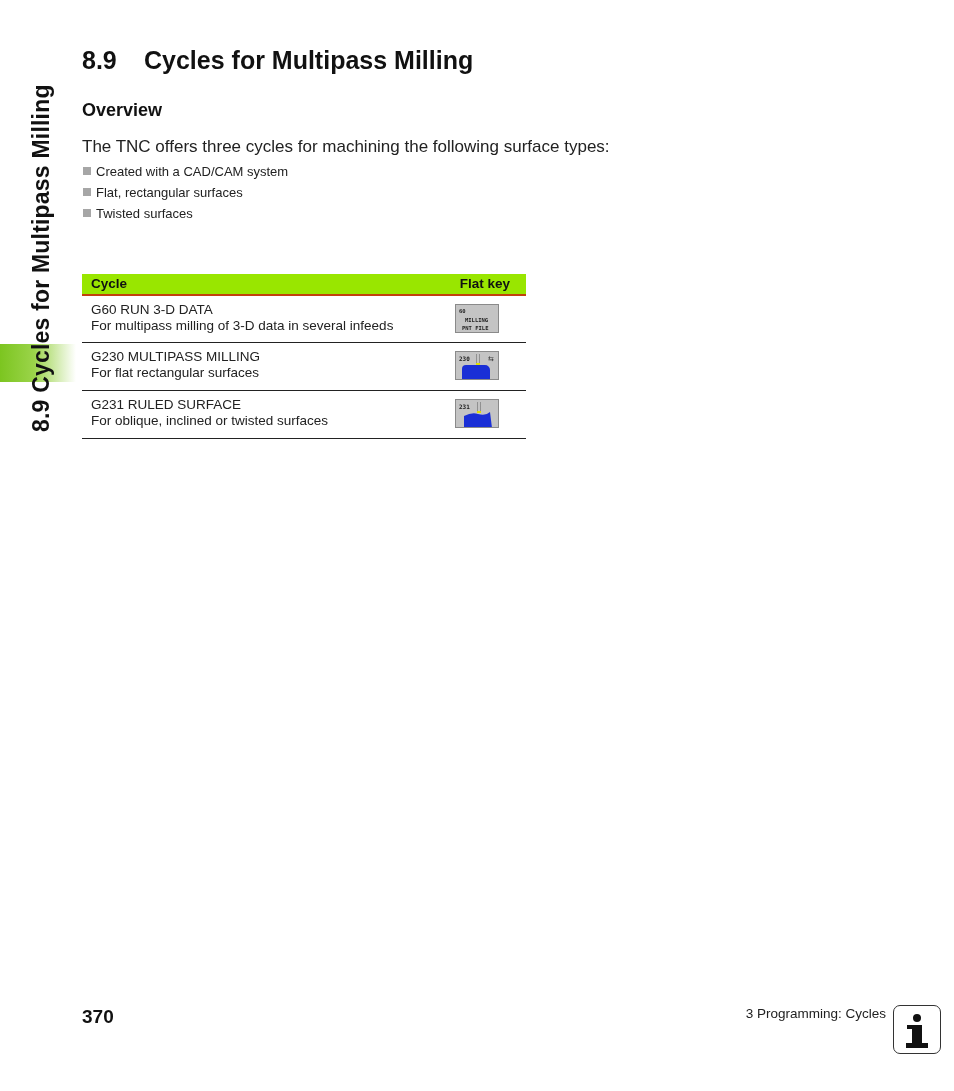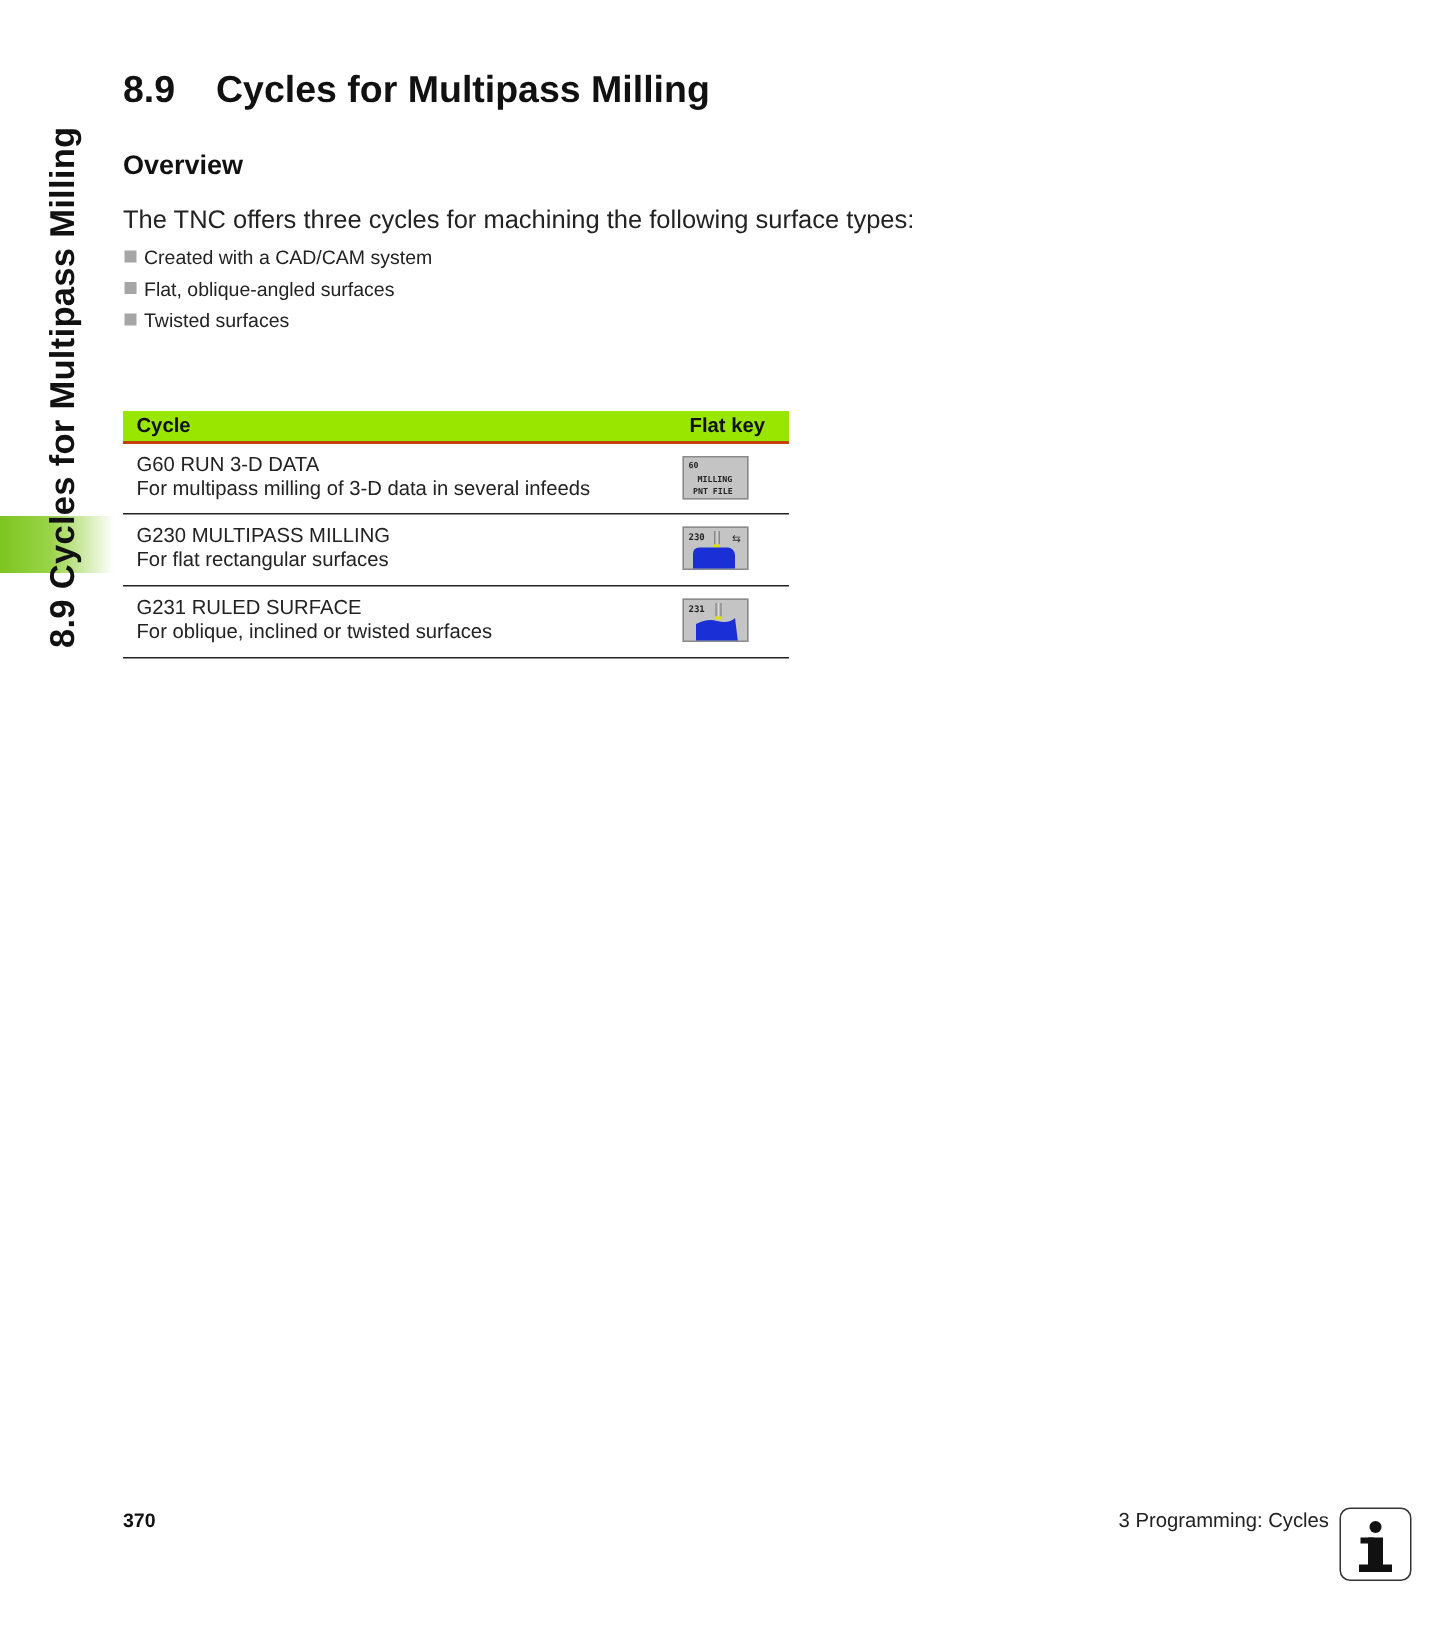--- a/index.html
+++ b/index.html
@@ -24,21 +24,21 @@
   .row.first { height:46px; }
   .row .t1 { position:absolute; left:9px; top:6px; font-size:13.5px; color:#222; white-space:nowrap; }
   .row .t2 { position:absolute; left:9px; top:22px; font-size:13.5px; color:#222; white-space:nowrap; }
   .softkey { position:absolute; left:373px; top:8px; width:44px; height:29px; background:#c4c4c4;
              border:1px solid #8a8a8a; box-sizing:border-box; overflow:hidden; }
   .sk-text { position:absolute; font-family:"DejaVu Sans Mono", monospace; font-size:5.5px; font-weight:bold; color:#222; line-height:7px; }
   .sk-num { position:absolute; left:3px; top:3px; font-family:"DejaVu Sans Mono", monospace; font-size:6px; font-weight:bold; color:#222; }
   .sk-tool { position:absolute; top:2px; width:4px; height:9px; background:linear-gradient(to right,#777,#ddd,#777); }
   .sk-tip { position:absolute; width:4px; height:2px; background:#e0e000; }
   .sk-block { position:absolute; background:#1a2fd6; }
-  .footer-page { position:absolute; left:82px; top:1006px; font-size:13px; font-weight:bold; color:#111; }
+  .footer-page { position:absolute; left:82px; top:1006px; font-size:19px; font-weight:bold; color:#111; }
   .footer-chap { position:absolute; right:68px; top:1006px; font-size:13.5px; color:#222; white-space:nowrap; }
   .info-icon { position:absolute; left:893px; top:1005px; width:48px; height:49px; border:1.5px solid #333; border-radius:7px; box-sizing:border-box; }
   .info-icon .dot { position:absolute; left:19px; top:8px; width:8px; height:8px; border-radius:50%; background:#111; }
   .info-icon .stem { position:absolute; left:18px; top:19px; width:10px; height:20px; background:#111; }
   .info-icon .serif-t { position:absolute; left:13px; top:19px; width:9px; height:4px; background:#111; }
   .info-icon .serif-b { position:absolute; left:12px; top:37px; width:22px; height:5px; background:#111; }
 </style>
 </head>
 <body>
 
@@ -53,21 +53,21 @@
 
 <div class="intro">The TNC offers three cycles for machining the following surface types:</div>
 
 <ul class="bullets">
   <li>
       <span class="sq"></span>
       <span>Created with a CAD/CAM system</span>
     </li>
   <li>
       <span class="sq"></span>
-      <span>Flat, oblique-angled surfaces</span>
+      <span>Flat, rectangular surfaces</span>
     </li>
   <li>
       <span class="sq"></span>
       <span>Twisted surfaces</span>
     </li>
 </ul>
 
 <div class="table">
   <div class="thead">
     <span class="c1">Cycle</span>

